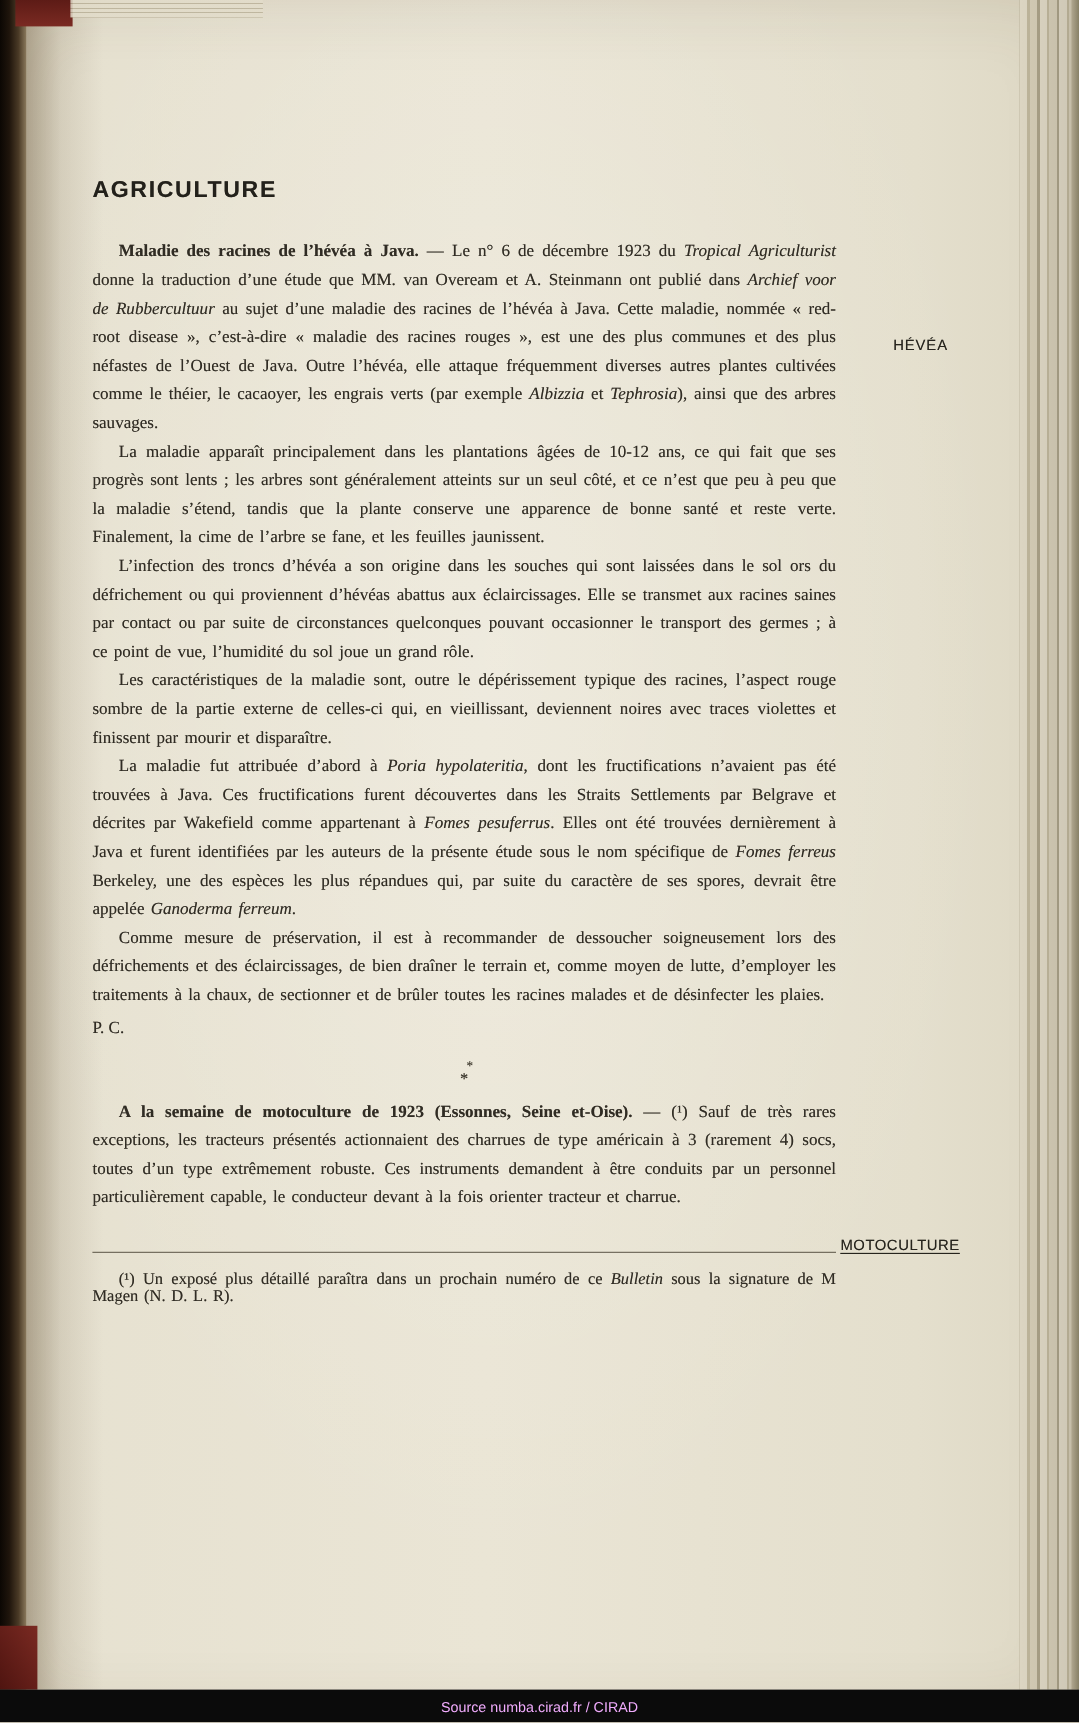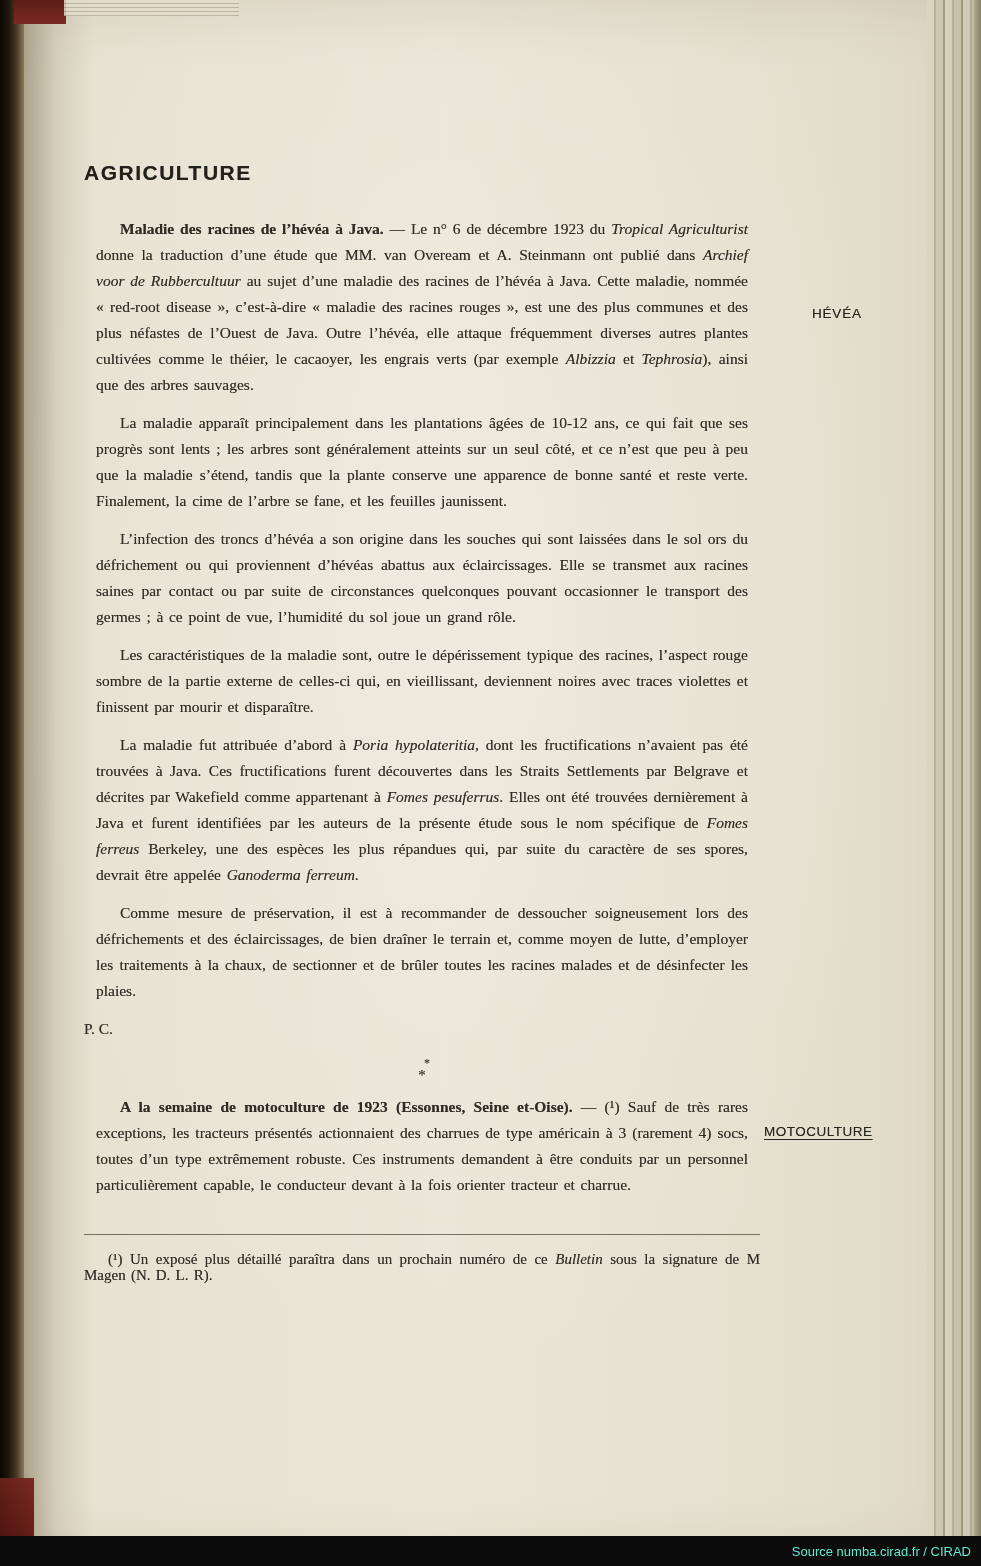--- a/index.html
+++ b/index.html
@@ -42,39 +42,39 @@
     position:absolute; left:84px; top:160px; width:676px;
     font-size:15.5px; line-height:26px; text-align:justify;
     text-shadow:0 0 0.5px rgba(53,48,38,0.55);
   }
   .page-number { text-align:center; font-size:17px; letter-spacing:2px; margin:0 0 54px 0; color:#2e2a22; }
   .section-title {
     margin:0 0 30px 0; text-align:left;
     font-family:"Liberation Sans","DejaVu Sans",sans-serif;
     font-weight:bold; font-size:21px; letter-spacing:1.5px; color:#23211b;
   }
-  p.para { margin:12px; text-indent:24px; word-spacing:1.8px; }
+  p.para { margin:0; text-indent:24px; word-spacing:1.8px; }
   .signature { text-align:left; padding-right:66px; margin-top:4px; font-size:15.5px; }
   .asterism { text-align:center; margin:16px 0 10px 0; color:#3a352a; }
   .asterism .m1 { display:block; font-size:12px; line-height:10px; transform:translateX(5px); }
   .asterism .m2 { display:block; font-size:15px; line-height:14px; }
   .footnote-rule { border:0; height:0; border-top:1px solid rgba(70,62,48,0.7); margin:36px 0 16px 0; }
   p.footnote { margin:0; font-size:15px; line-height:16px; text-indent:24px; word-spacing:1.5px; }
   
   .margin-note {
     position:absolute; font-family:"Liberation Sans","DejaVu Sans",sans-serif;
     font-weight:normal; color:#26241d; text-shadow:0 0 0.5px rgba(40,36,28,0.5);
   }
   .note-hevea { left:812px; top:306px; font-size:13.5px; letter-spacing:0.8px; }
   .note-moto { left:764px; top:1124px; font-size:13.5px; letter-spacing:0.5px; text-decoration:underline; text-underline-offset:3px; }
   
   .source-bar {
     position:absolute; left:0; right:0; bottom:0; height:30px; background:#0b0b0b;
-    display:flex; align-items:center; justify-content:flex-end; padding-right:10px; box-sizing:border-box;
-    font-family:"Liberation Sans","DejaVu Sans",sans-serif; font-size:13px; color:#5eead4;
+    display:flex; align-items:center; justify-content:center; box-sizing:border-box;
+    font-family:"Liberation Sans","DejaVu Sans",sans-serif; font-size:13px; color:#f0abfc;
   }
 </style>
 </head>
 <body>
 
 <div class="scan">
 
   <div class="spine"></div>
   <div class="spine-fade"></div>
   <div class="cover-tl"></div>

